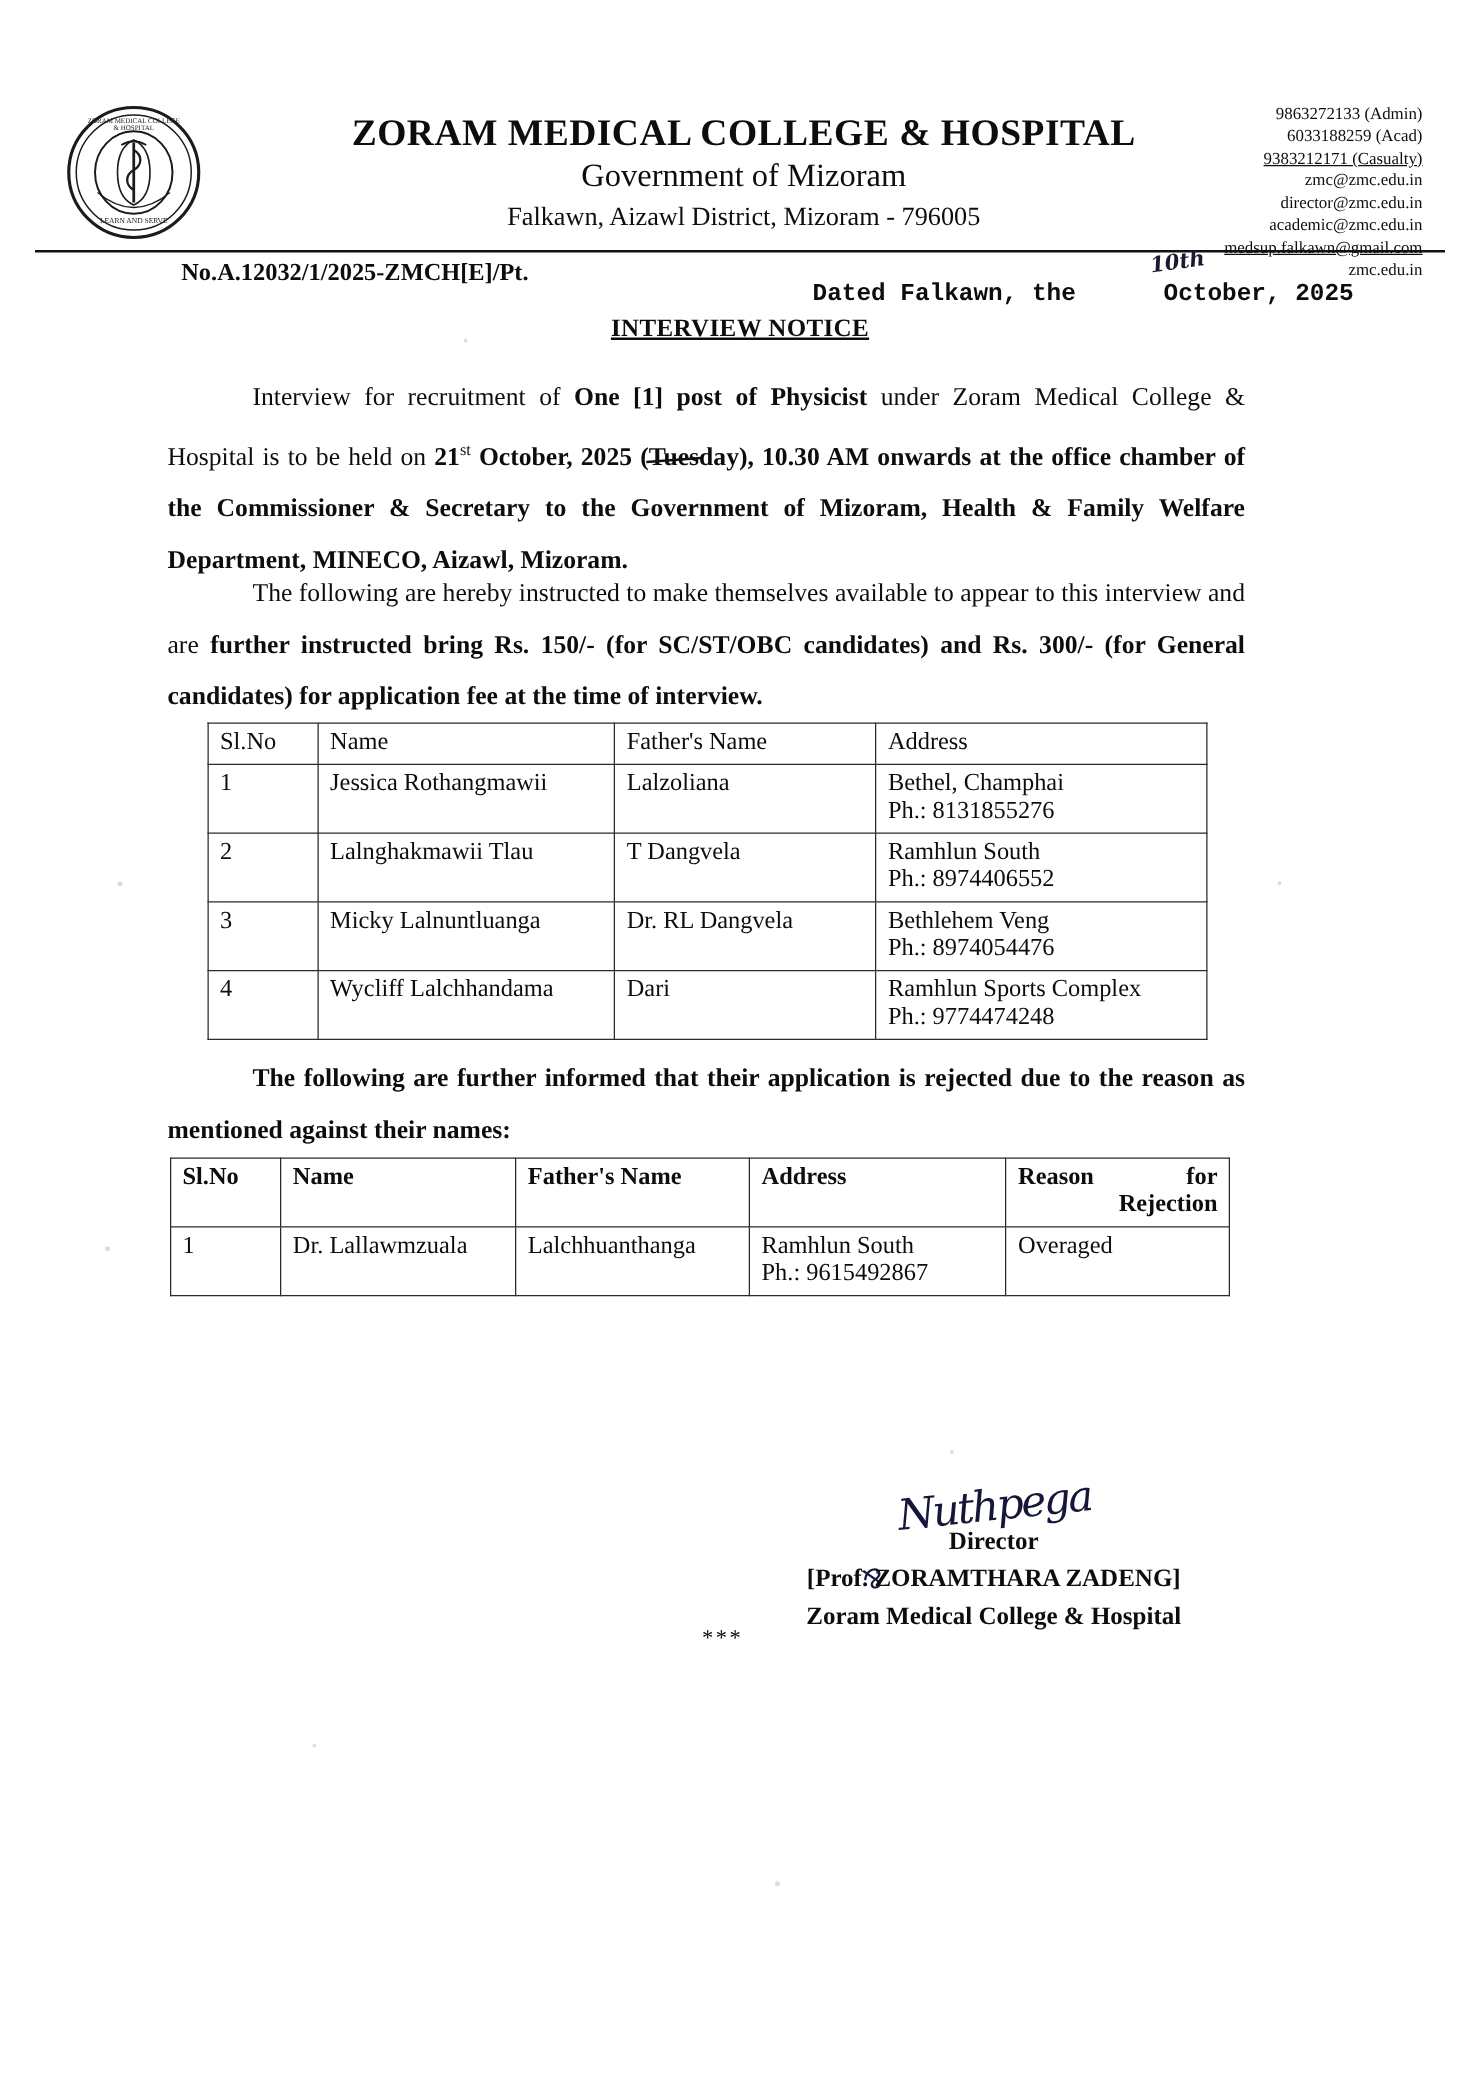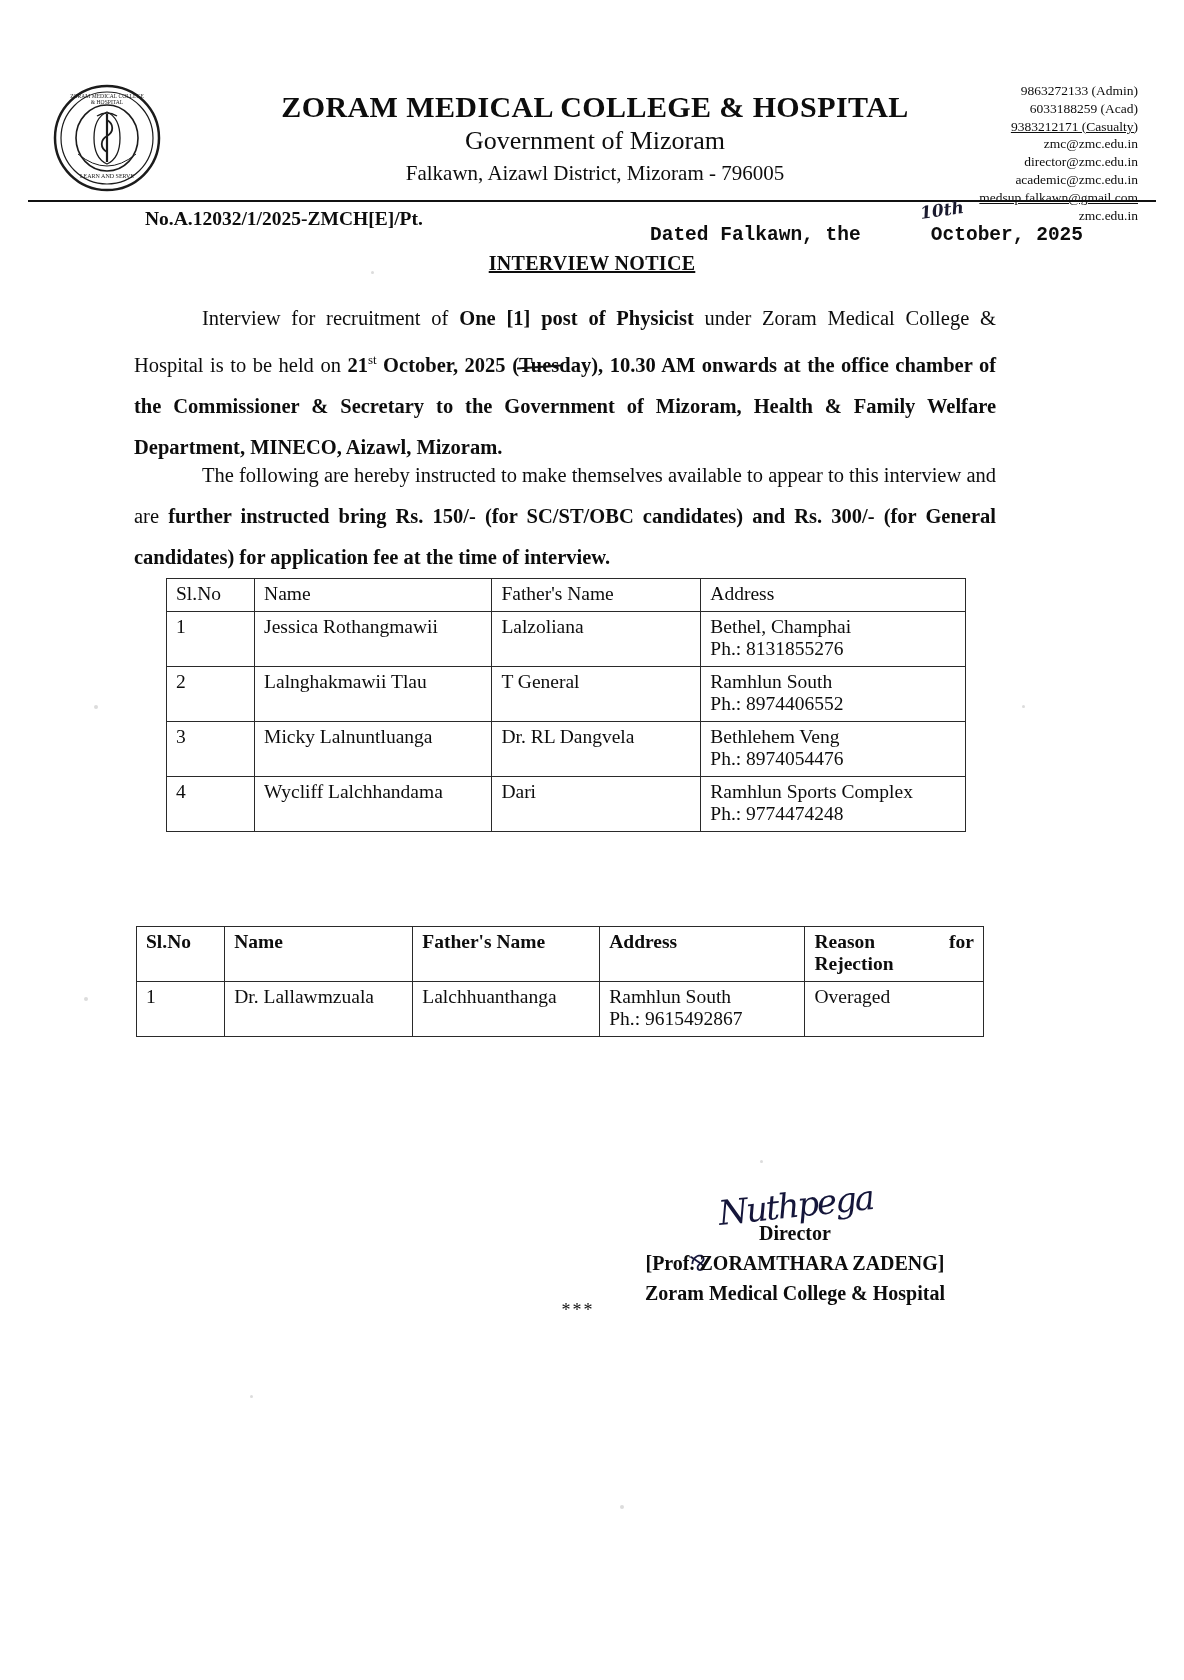--- a/index.html
+++ b/index.html
@@ -189,21 +189,21 @@
   #table-rejected {
     top: 926px;
     left: 136px;
     width: 848px;
   }
   #table-rejected th { font-weight: bold; }
   #table-rejected .r0 { width: 78px; }
   #table-rejected .r1 { width: 190px; }
   #table-rejected .r2 { width: 180px; }
   #table-rejected .r3 { width: 218px; }
-  #table-rejected .r4 { width: 186px; }
+  #table-rejected .r4 { width: 186px; text-align: right; }
   .reason-head {
     display: flex;
     justify-content: space-between;
   }
 
   
   .p3 {
     position: absolute;
     top: 843px;
     left: 134px;
@@ -343,21 +343,21 @@
         <td>Jessica Rothangmawii</td>
         <td>Lalzoliana</td>
         <td>
           <span>Bethel, Champhai</span>
           <span class="addr-line2">Ph.: 8131855276</span>
         </td>
       </tr>
       <tr>
         <td>2</td>
         <td>Lalnghakmawii Tlau</td>
-        <td>T General</td>
+        <td>T Dangvela</td>
         <td>
           <span>Ramhlun South</span>
           <span class="addr-line2">Ph.: 8974406552</span>
         </td>
       </tr>
       <tr>
         <td>3</td>
         <td>Micky Lalnuntluanga</td>
         <td>Dr. RL Dangvela</td>
         <td>
@@ -370,20 +370,23 @@
         <td>Wycliff Lalchhandama</td>
         <td>Dari</td>
         <td>
           <span>Ramhlun Sports Complex</span>
           <span class="addr-line2">Ph.: 9774474248</span>
         </td>
       </tr>
     </tbody>
   </table>
 
+  <div class="p3">
+    <span class="indent"></span><span>The following are further informed that their application is rejected due to the reason as mentioned against their names:</span>
+  </div>
 
   <table id="table-rejected">
     <thead>
       <tr>
         <th class="r0">Sl.No</th>
         <th class="r1">Name</th>
         <th class="r2">Father's Name</th>
         <th class="r3">Address</th>
         <th class="r4">
           <span class="reason-head">

